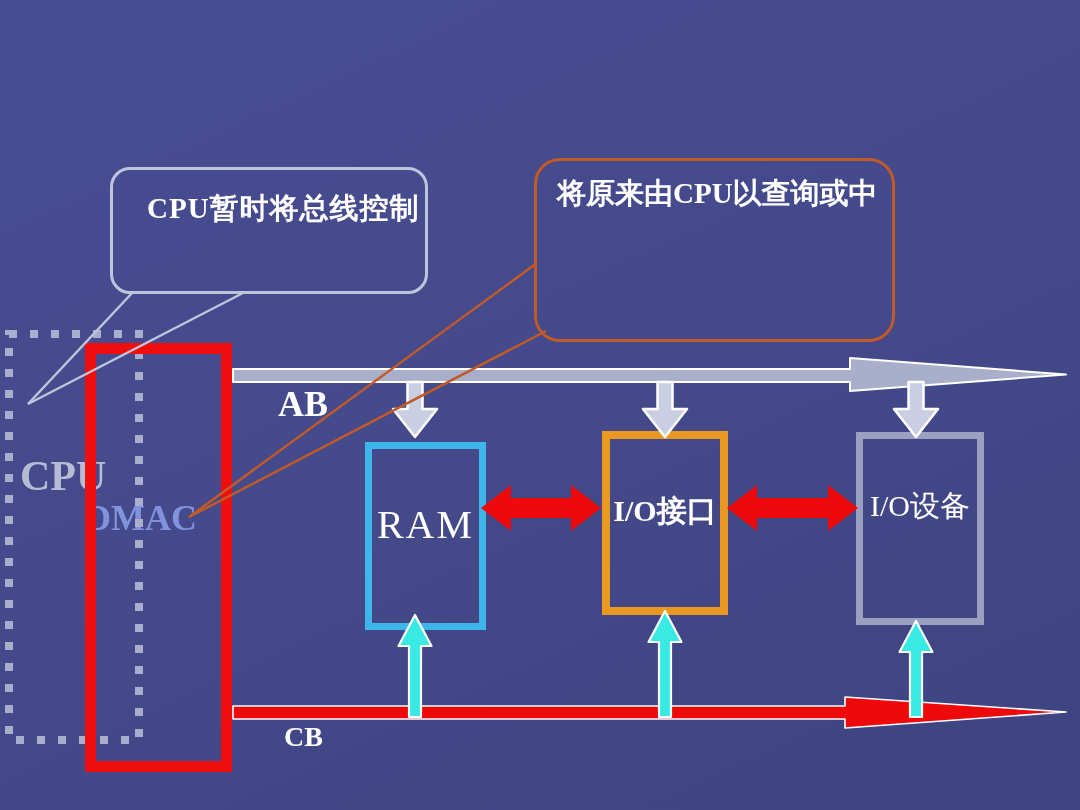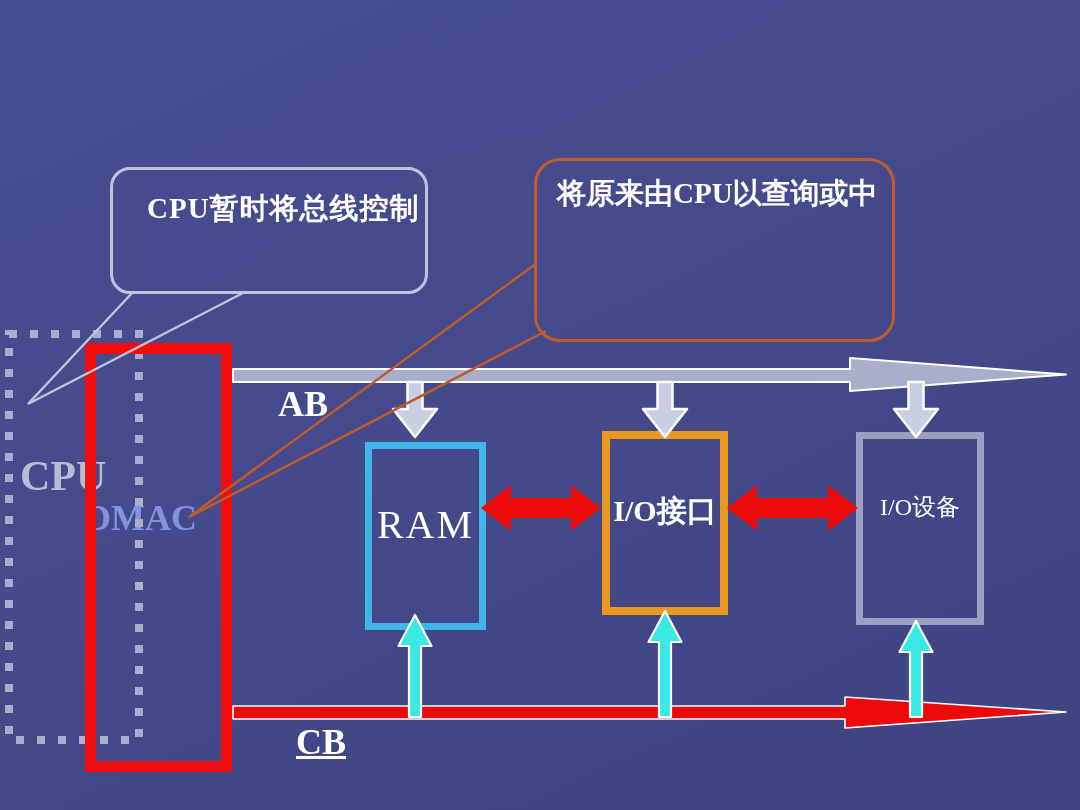--- a/index.html
+++ b/index.html
@@ -47,26 +47,26 @@
   }
   .box .box-label { position: relative; top: -12px; color: #fff; }
   .box-ram  { left: 365px; top: 430px; width: 121px; height: 188px;
               border: 7px solid var(--ram-border, #3FB6E9); margin-top: 12px; }
   .box-ram .box-label { font-size: 40px; letter-spacing: 2px; }
   .box-ioif { left: 602px; top: 431px; width: 126px; height: 184px;
               border: 8px solid var(--io-interface-border, #E9991F); }
   .box-ioif .box-label { font-size: 30px; font-weight: bold; }
   .box-iodev{ left: 856px; top: 432px; width: 128px; height: 193px;
               border: 7px solid var(--io-device-border, #9AA1C0); }
-  .box-iodev .box-label { font-size: 24px; top: -22px; }
+  .box-iodev .box-label { font-size: 30px; top: -22px; }
 
   
   .flabel { position: absolute; z-index: 4; font-weight: 700; color: #fff; }
   .label-ab   { left: 278px; top: 383px; font-size: 36px; }
-  .label-cb   { left: 296px; top: 721px; font-size: 36px; text-decoration: underline; }
+  .label-cb   { left: 284px; top: 721px; font-size: 28px; }
   .label-cpu  { left: 20px;  top: 452px; font-size: 42px; color: var(--cpu-label, #B6BCD2); }
   .label-dmac { left: 85px;  top: 497px; width: 147px; text-align: left;
                 font-size: 36px; color: var(--dmac-label, #8193DE); }
 
   
   .cpu-rect  { fill: none; stroke: var(--cpu-border-dotted, #A8AECB); stroke-width: 8; stroke-dasharray: 8 13; }
   .dmac-rect { fill: none; stroke: var(--dmac-border, #F00D0D); stroke-width: 11; }
   .ab-bus    { fill: var(--address-bus, #A9AFCA); stroke: #fff; stroke-width: 2; stroke-linejoin: round; }
   .cb-bus    { fill: var(--control-bus, #EE0A0A); stroke: #fff; stroke-width: 1.6; stroke-linejoin: round; }
   .down-arrow{ fill: var(--address-arrows-down, #C9CEE2); stroke: #fff; stroke-width: 2.5; stroke-linejoin: round; }

